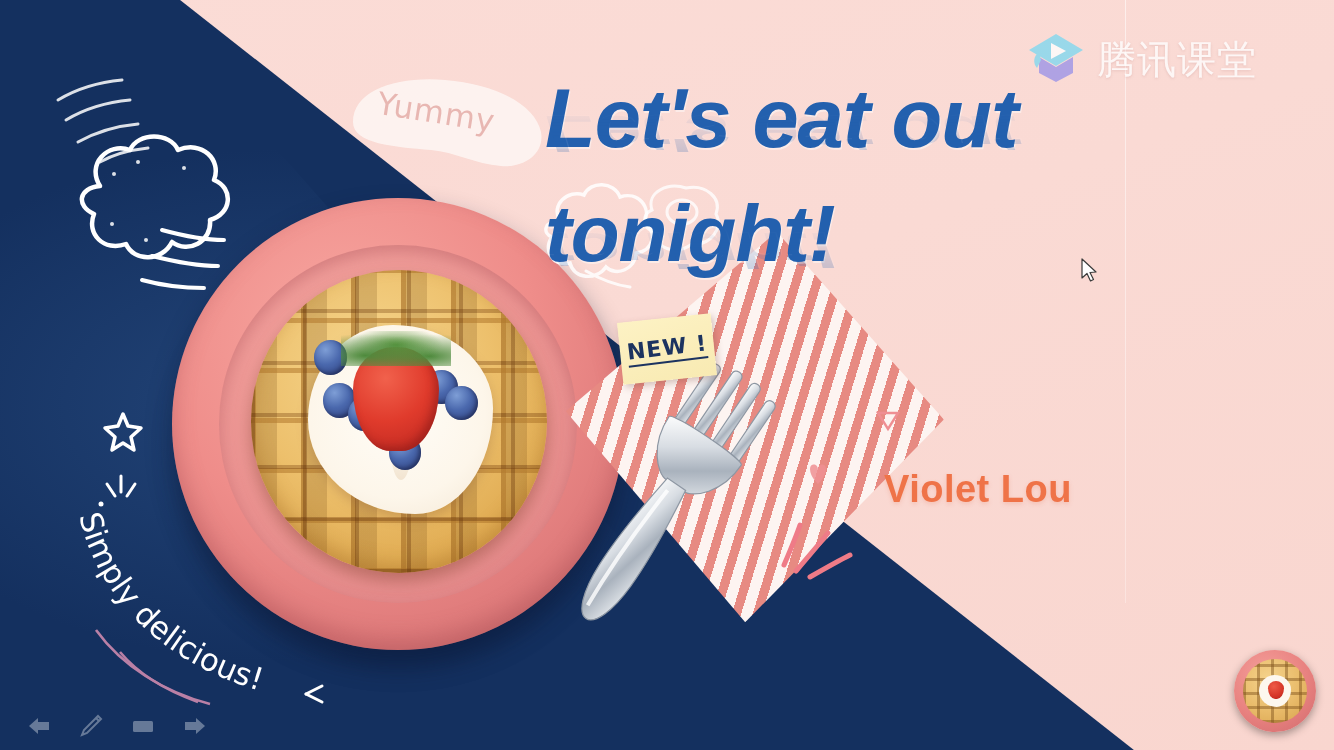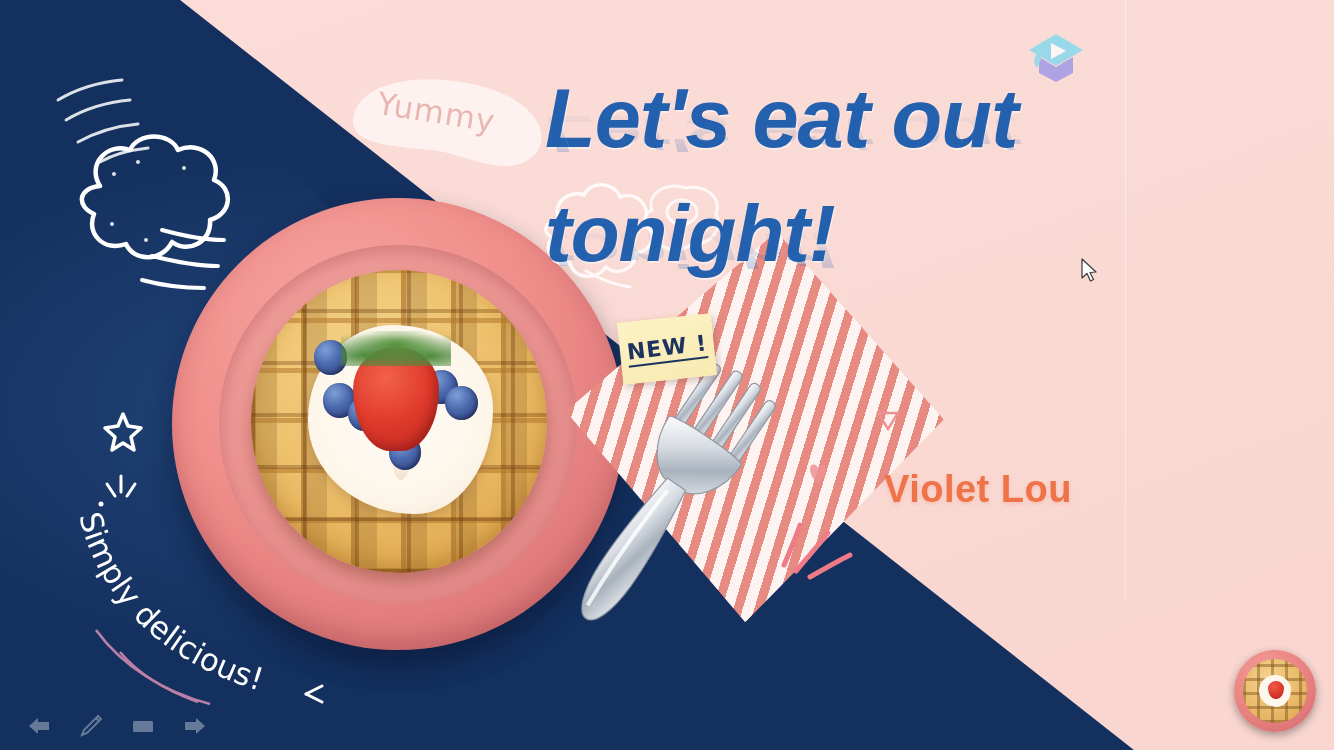--- a/index.html
+++ b/index.html
@@ -571,20 +571,21 @@
     </svg>
   </div>
 
   <div class="watermark">
     <svg class="cap" viewBox="0 0 62 58">
       <path d="M31 4 L58 20 L31 36 L4 20 Z" fill="#7fd8f0"></path>
       <path d="M14 27 L31 37 L48 27 L48 43 L31 52 L14 43 Z" fill="#9b93e8"></path>
       <path d="M26 13 L41 21 L26 29 Z" fill="#ffffff"></path>
       <path d="M14 22 C 8 26, 8 34, 12 38 L16 30 Z" fill="#7fd8f0"></path>
     </svg>
+    <span class="wm-text">腾讯课堂</span>
   </div>
 
   <div class="title-wrap">
     <div class="title-line l1">Let's eat out<span class="title-reflection">Let's eat out</span></div>
     <div class="title-line l2">tonight!<span class="title-reflection">tonight!</span></div>
   </div>
 
   <div class="author">Violet Lou</div>
 
   <div class="toolbar">

